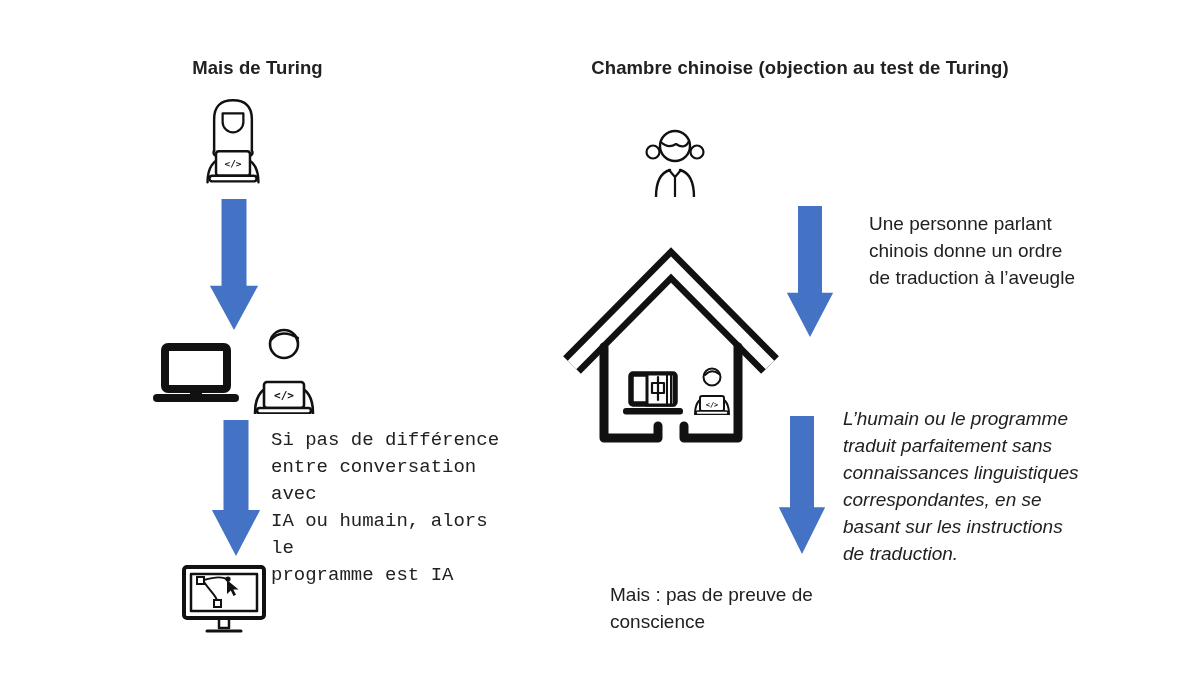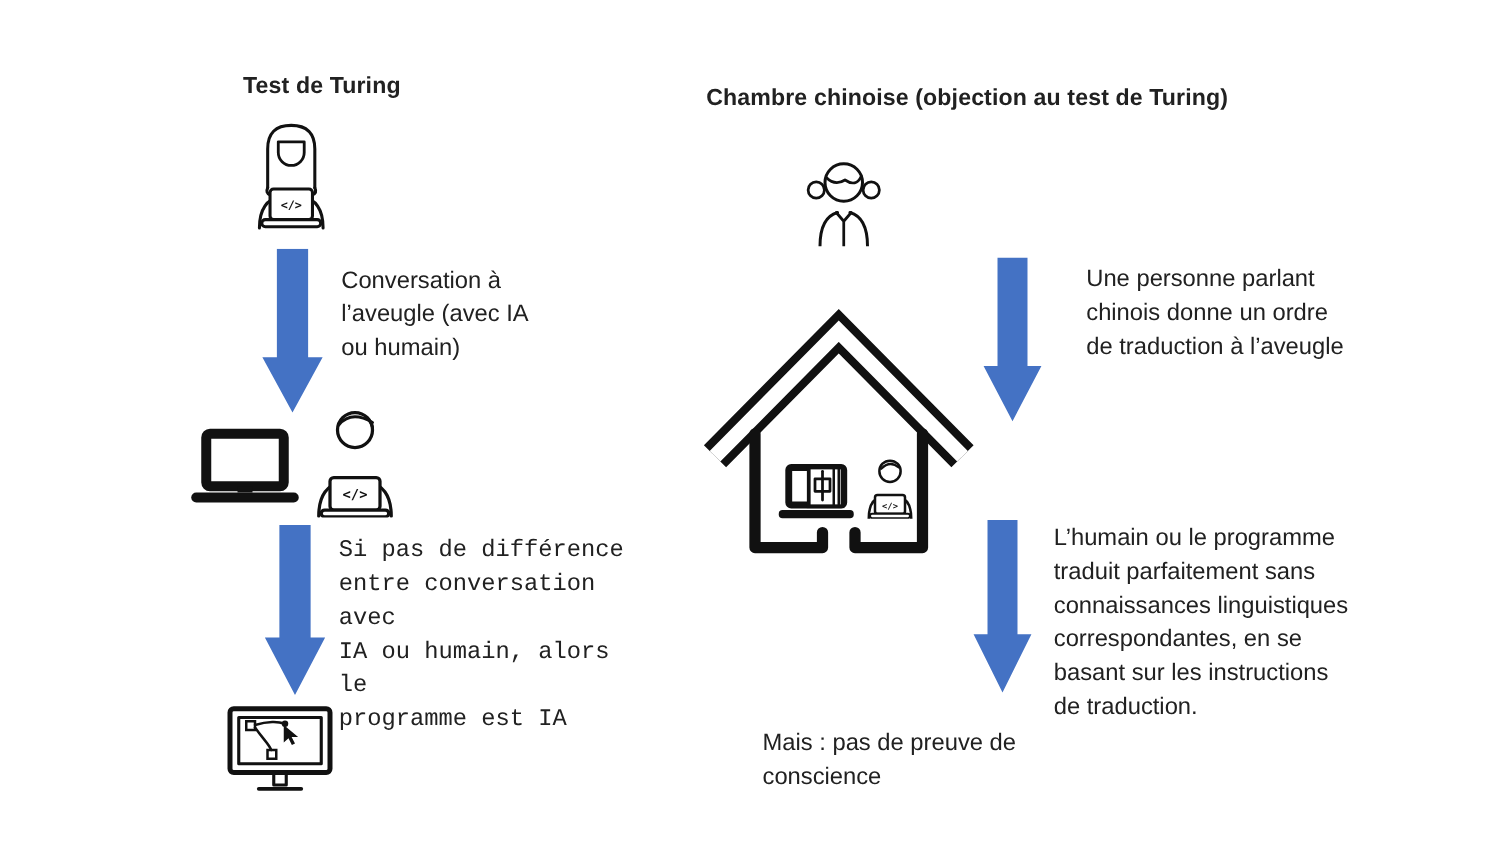--- a/index.html
+++ b/index.html
@@ -20,43 +20,40 @@
   .arrow polygon { fill:var(--arrow); }
   .codetxt { font-family:"DejaVu Sans Mono",monospace; font-weight:700; fill:var(--icon); }
 </style>
 </head>
 <body>
 
 <div class="stage">
 
   <div class="group">
 
-    <div class="title" style="left:150px; top:57px; width:215px; text-align:center;">Test de Turing</div>
+    <div class="title" style="left:150px; top:57px; width:215px; text-align:center;">Mais de Turing</div>
 
     <div class="ic" style="left:200px; top:90px; width:66px; height:96px;">
       <svg viewBox="0 0 70 100">
         <path class="stroke" stroke-width="2.6" d="M15,63 V30 Q15,10 35,10 Q55,10 55,30 V63"></path>
         <path class="stroke" stroke-width="2.6" d="M15,63 q-2,4 2,6 M55,63 q2,4 -2,6"></path>
         <path class="stroke" stroke-width="2.4" d="M24,24 h22 v9 a11,11 0 0 1 -22,0 z"></path>
         <path class="stroke" stroke-width="2.6" d="M8,97 Q8,74 26,70 M62,97 Q62,74 44,70"></path>
         <rect class="whitefill" stroke-width="2.6" x="17" y="64" width="36" height="26" rx="3"></rect>
         <text class="codetxt" x="35" y="81" font-size="10" text-anchor="middle">&lt;/&gt;</text>
         <rect class="whitefill" stroke-width="2.6" x="10" y="90" width="50" height="6" rx="3"></rect>
       </svg>
     </div>
 
     <div class="arrow" style="left:209px; top:199px; width:50px; height:132px;">
       <svg viewBox="0 0 56 140" preserveAspectRatio="none">
           <polygon points="14,0 42,0 42,92 55,92 28,139 1,92 14,92"></polygon>
         </svg>
     </div>
 
-    <div class="label" style="left:273px; top:211px; width:210px;">Conversation à
-l’aveugle (avec IA
-ou humain)</div>
 
     <div class="ic" style="left:150px; top:342px; width:92px; height:62px;">
       <svg viewBox="0 0 92 62">
         <rect class="stroke" stroke-width="8" x="15" y="5" width="62" height="42" rx="3"></rect>
         <rect class="fillDark" x="40" y="47" width="12" height="5"></rect>
         <rect class="fillDark" x="3" y="52" width="86" height="8" rx="4"></rect>
       </svg>
     </div>
 
     <div class="ic" style="left:248px; top:326px; width:72px; height:88px;">
@@ -92,21 +89,21 @@
         <path class="stroke" stroke-width="2" d="M23,16 C33,13 42,13 46,15"></path>
         <path class="stroke" stroke-width="2" d="M23,18 C30,28 34,31 36,36"></path>
         <circle class="fillDark" cx="47" cy="15" r="2.6"></circle>
         <polygon class="fillDark" points="46,16 46,30 49.8,26.5 52.5,32 55,30.8 52.3,25.5 57.5,25.5"></polygon>
       </svg>
     </div>
   </div>
 
   <div class="group">
 
-    <div class="title" style="left:565px; top:67px; width:470px; text-align:left;">Chambre chinoise (objection au test de Turing)</div>
+    <div class="title" style="left:565px; top:57px; width:470px; text-align:center;">Chambre chinoise (objection au test de Turing)</div>
 
     <div class="ic" style="left:643px; top:125px; width:64px; height:72px;">
       <svg viewBox="0 0 64 72">
         <circle class="stroke" stroke-width="2.4" cx="32" cy="21" r="15"></circle>
         <path class="stroke" stroke-width="2.2" d="M18,17 Q25,24 33,19 Q42,25 46,16"></path>
         <circle class="stroke" stroke-width="2.2" cx="10" cy="27" r="6.5"></circle>
         <circle class="stroke" stroke-width="2.2" cx="54" cy="27" r="6.5"></circle>
         <path class="stroke" stroke-width="2.4" d="M13,72 Q13,49 27,45 M51,72 Q51,49 37,45"></path>
         <path class="stroke" stroke-width="2.2" d="M26,45 L32,52 L38,45 M32,52 V72"></path>
       </svg>
@@ -154,21 +151,21 @@
         <rect class="whitefill" stroke-width="1.6" x="5" y="44" width="32" height="3.5" rx="1.7"></rect>
       </svg>
     </div>
 
     <div class="arrow" style="left:778px; top:416px; width:48px; height:139px;">
       <svg viewBox="0 0 56 140" preserveAspectRatio="none">
           <polygon points="14,0 42,0 42,92 55,92 28,139 1,92 14,92"></polygon>
         </svg>
     </div>
 
-    <div class="label" style="left:843px; top:417px; width:280px;">L’humain ou le programme
+    <div class="label" style="left:843px; top:405px; width:280px;font-style:italic;">L’humain ou le programme
 traduit parfaitement sans
 connaissances linguistiques
 correspondantes, en se
 basant sur les instructions
 de traduction.</div>
 
     <div class="note" style="left:610px; top:581px; width:240px;">Mais : pas de preuve de
 conscience</div>
   </div>
 </div>

